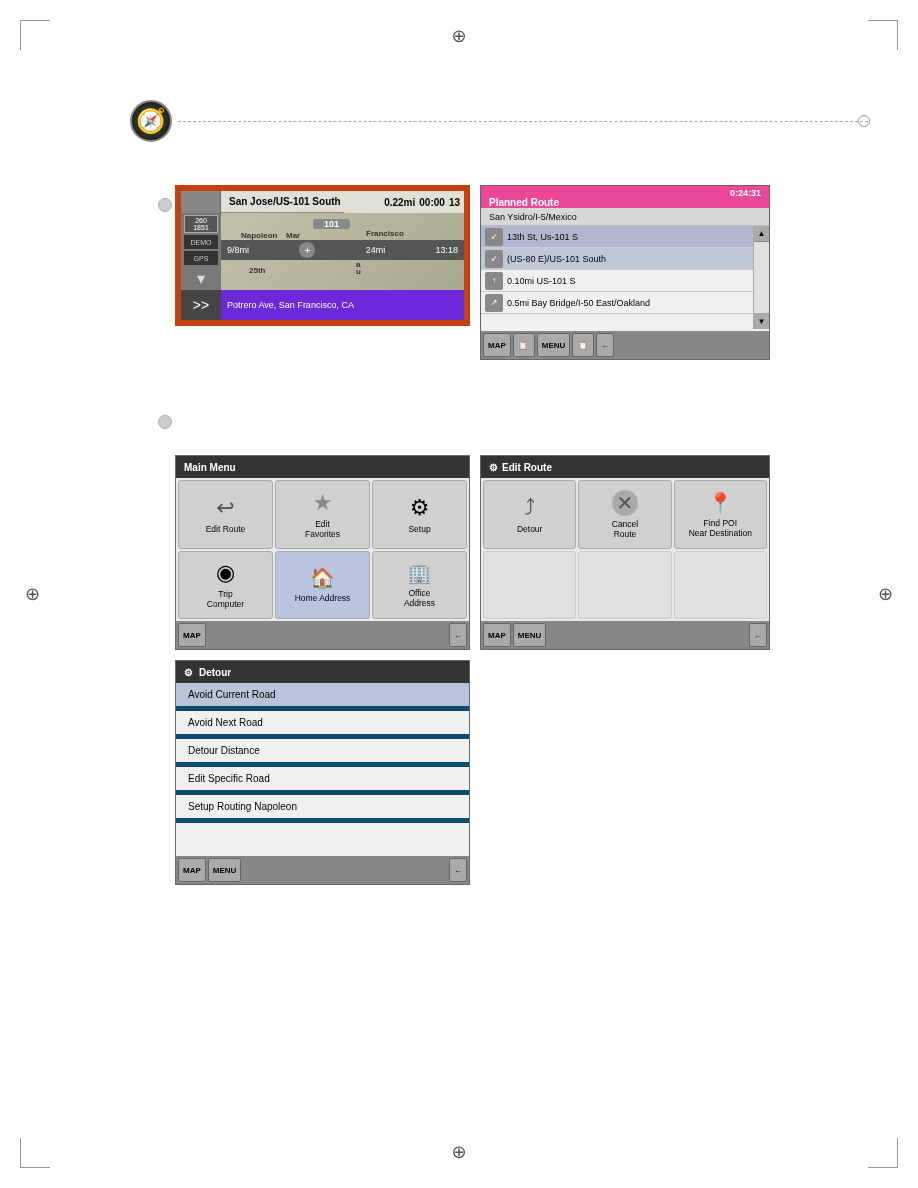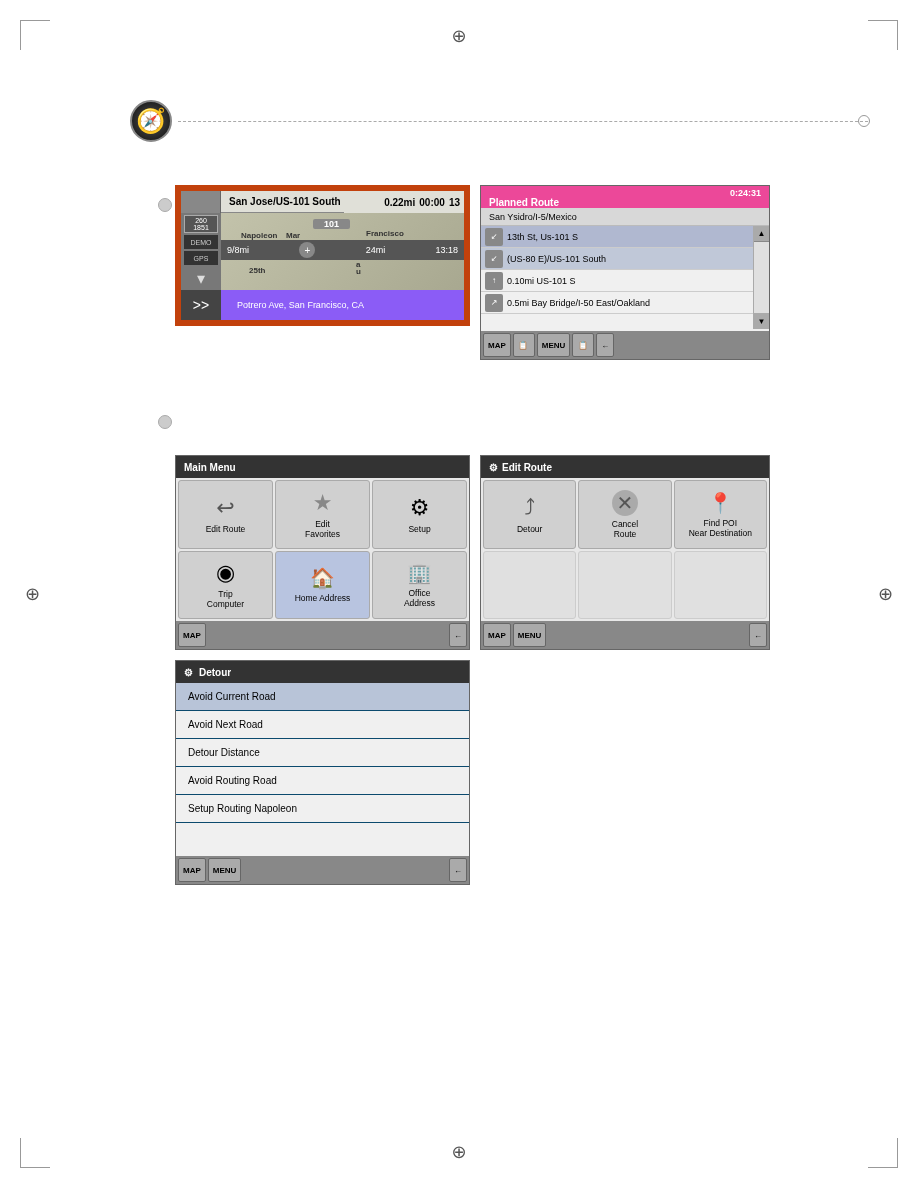--- a/index.html
+++ b/index.html
@@ -182,25 +182,25 @@
       width: 40px;
       height: 30px;
       background: #444;
       display: flex;
       align-items: center;
       justify-content: center;
     }
 
     .nav-bottom-address {
       flex: 1;
-      background: #8b5cf6;
+      background: #6d28d9;
       height: 100%;
       display: flex;
       align-items: center;
-      padding-left: 16px;
+      padding-left: 6px;
       font-size: 9px;
       color: white;
     }
 
     .nav-distance-bar {
       position: absolute;
       bottom: 30px;
       left: 40px;
       right: 0;
       height: 20px;
@@ -495,21 +495,21 @@
       display: flex;
       flex-direction: column;
     }
 
     .detour-item {
       height: 28px;
       display: flex;
       align-items: center;
       padding-left: 12px;
       font-size: 10px;
-      border-bottom: 1px solid #0c4a6e;
+      border-bottom: 5px solid #0c4a6e;
       cursor: pointer;
     }
 
     .detour-item.highlighted {
       background: #b8c4d8;
     }
 
     .detour-footer {
       position: absolute;
       bottom: 0; left: 0; right: 0;
@@ -785,21 +785,21 @@
     <div class="detour-item highlighted">
       <span>Avoid Current Road</span>
     </div>
     <div class="detour-item">
       <span>Avoid Next Road</span>
     </div>
     <div class="detour-item">
       <span>Detour Distance</span>
     </div>
     <div class="detour-item">
-      <span>Avoid Routing Road</span>
+      <span>Edit Specific Road</span>
     </div>
     <div class="detour-item">
       <span>Setup Routing Napoleon</span>
     </div>
   </div>
   <div class="detour-footer">
     <div class="footer-btn">MAP</div>
     <div class="footer-btn">MENU</div>
     <div style="flex:1;"></div>
     <div class="footer-btn">←</div>

